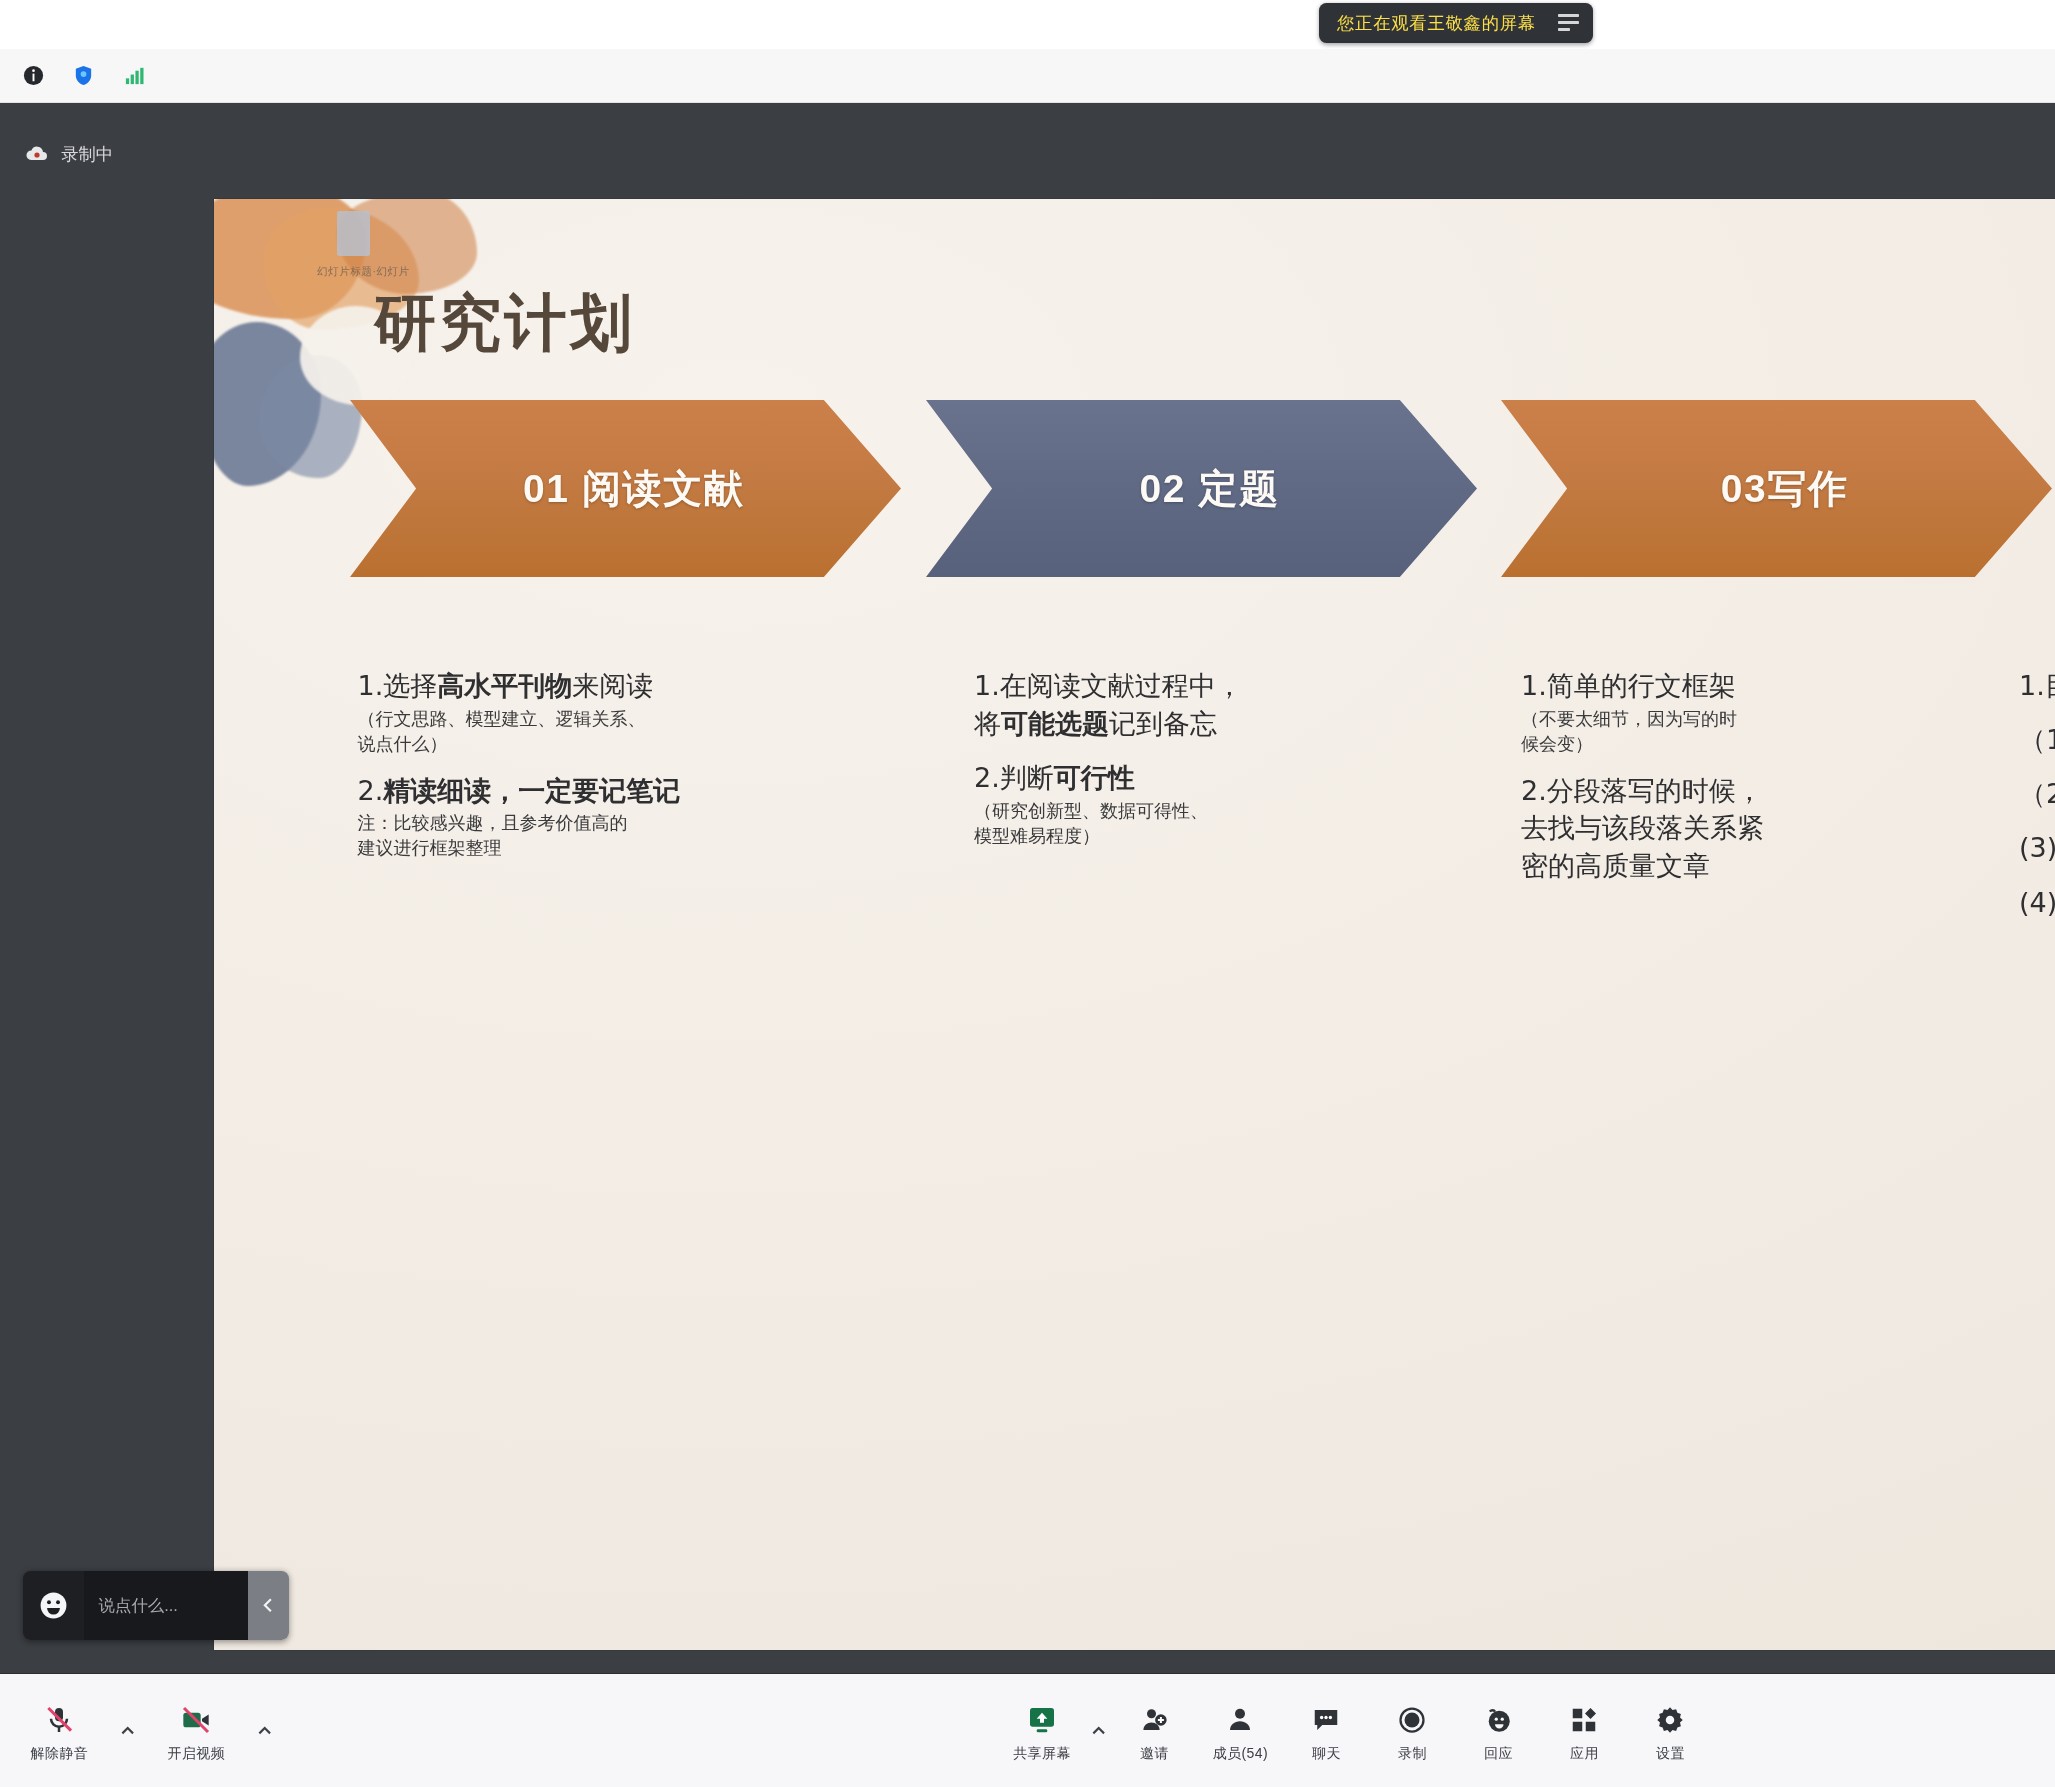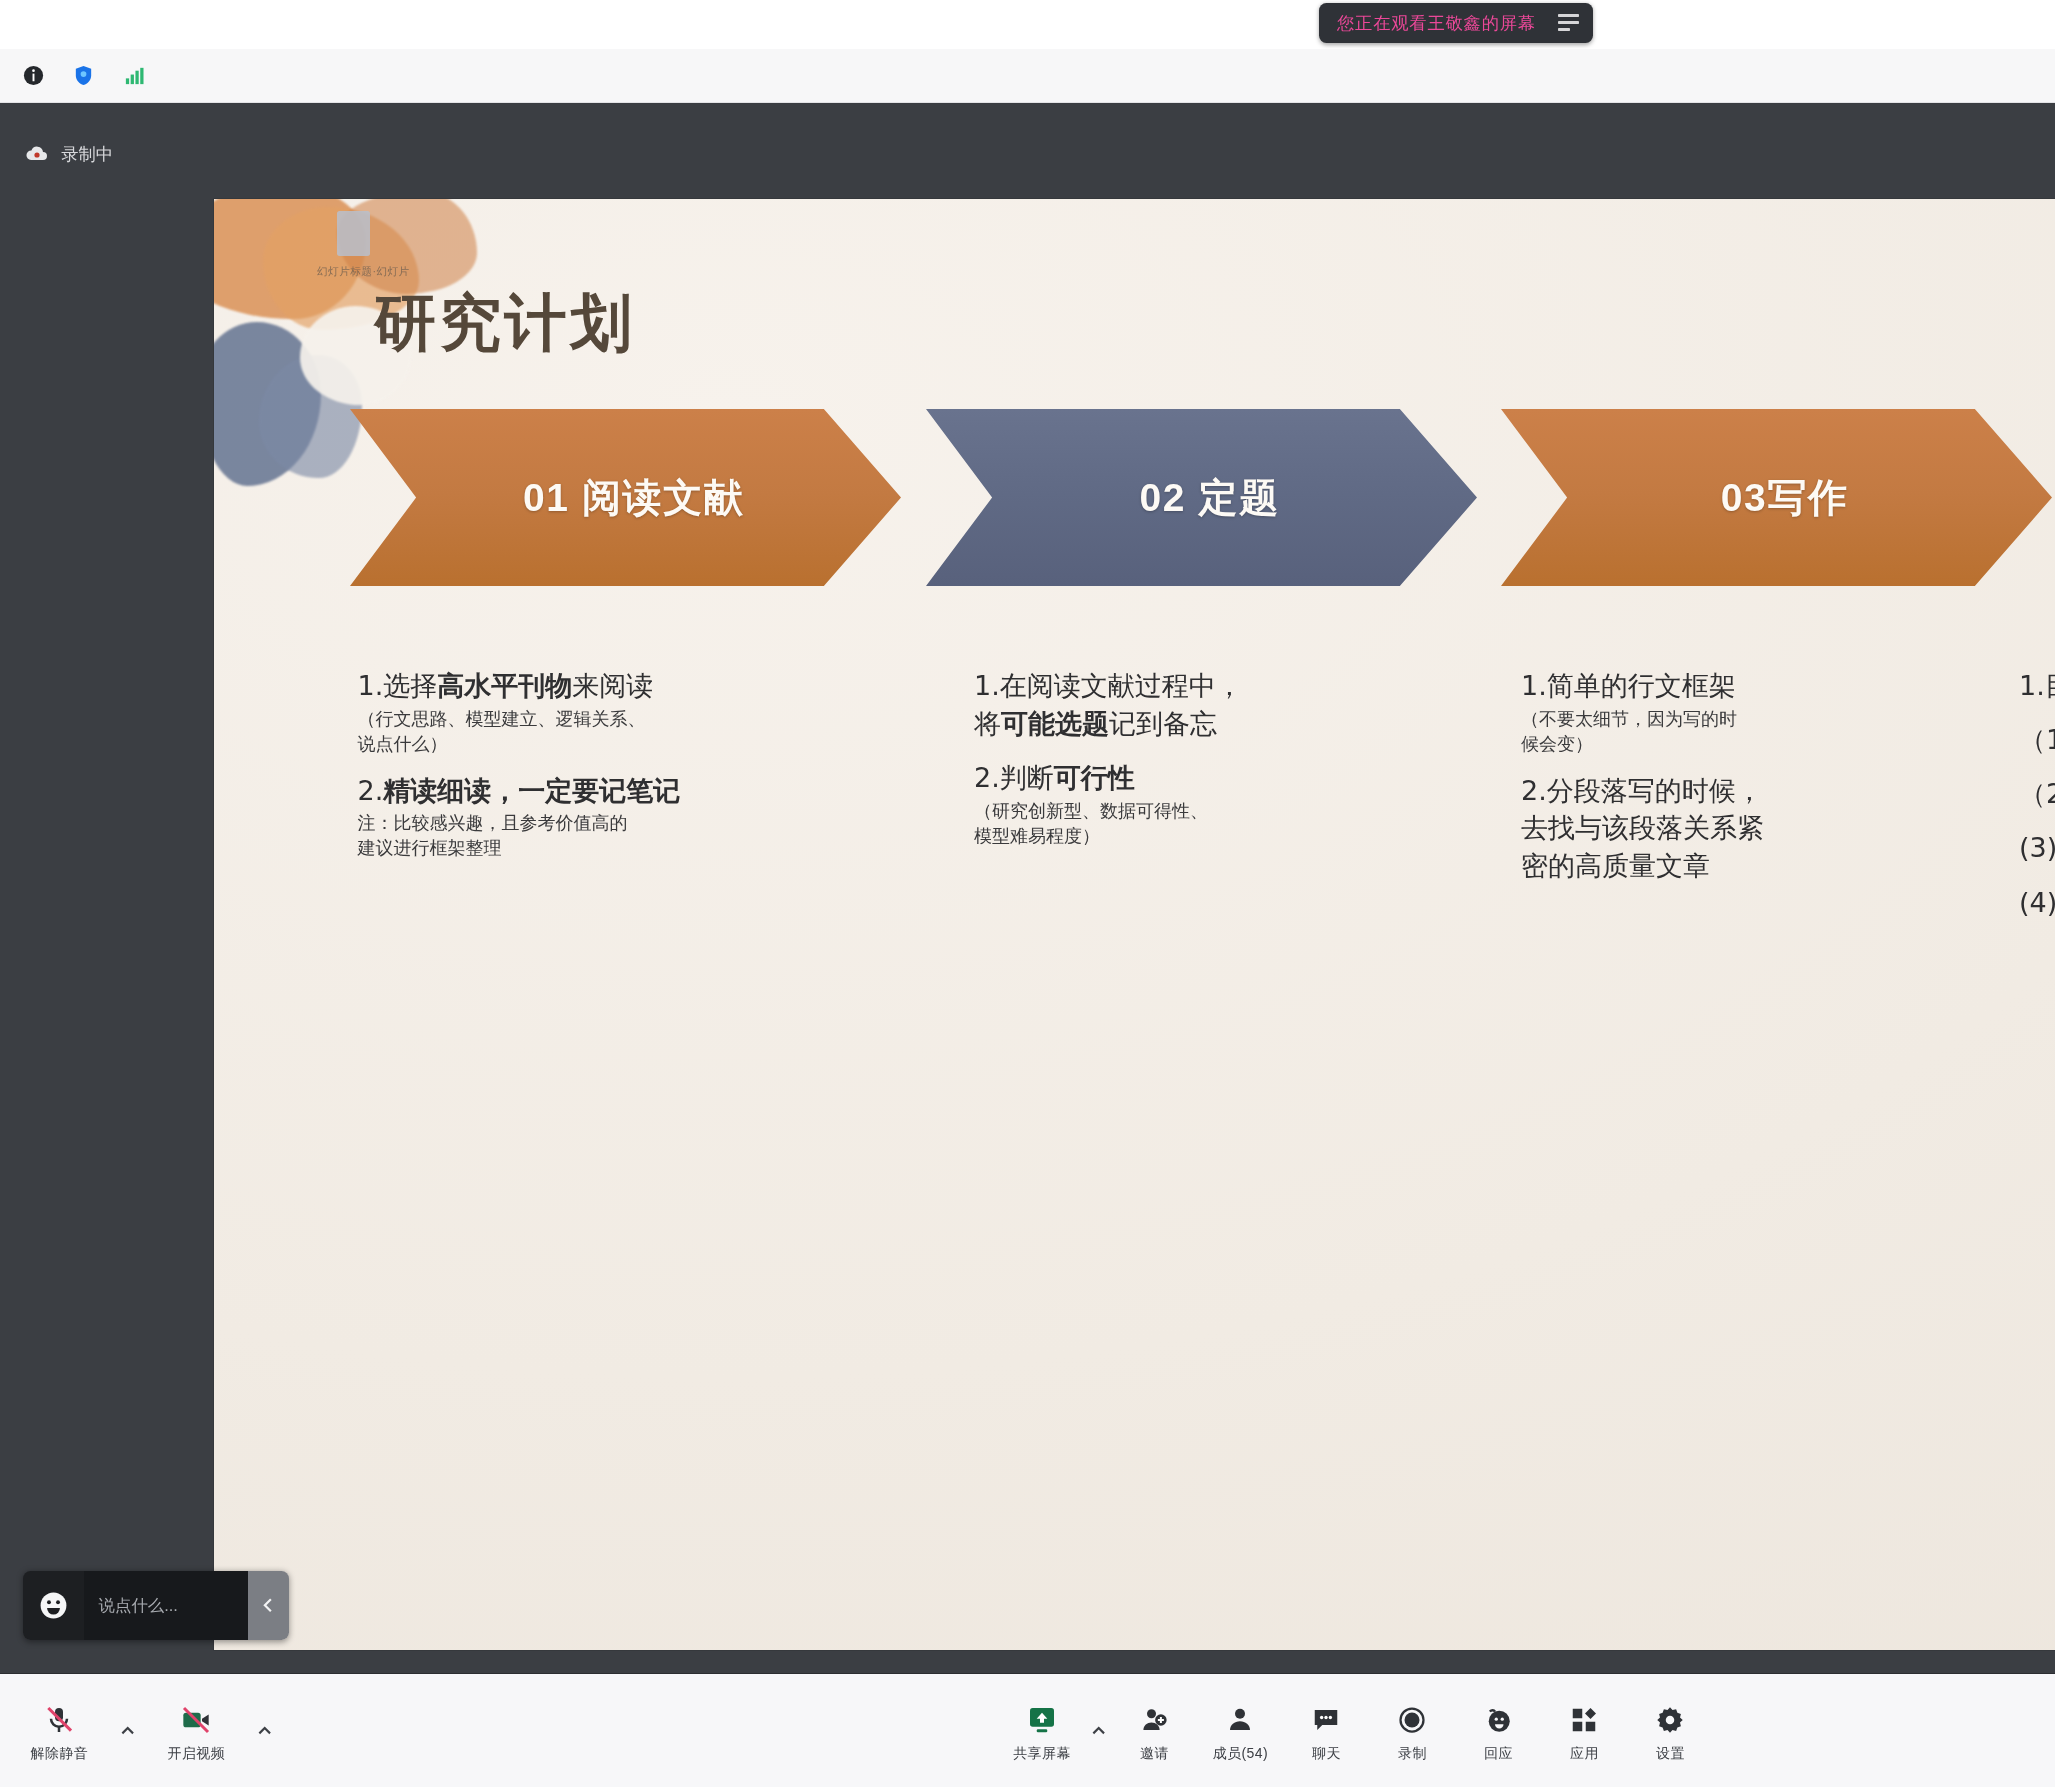--- a/index.html
+++ b/index.html
@@ -11,21 +11,21 @@
   }
 
   
   .titlebar {
     position: absolute; left: 0; top: 0; width: 2997px; height: 49px;
     background: #ffffff; display: flex; align-items: center;
   }
   .sharing-pill {
     position: absolute; left: 1319px; top: 2.5px;
     height: 40px; padding: 0 14px 0 18px;
-    background: #2f3237; color: #ec4899;
+    background: #2f3237; color: #fde047;
     border-radius: 7.4px;
     display: flex; align-items: center; gap: 22px;
     font-size: 17.3px; letter-spacing: 0.8px;
     box-shadow: 0 1.2px 4.1px rgba(0,0,0,.35);
   }
   .menu-lines { display: flex; flex-direction: column; gap: 3.7px; width: 20.6px; }
   .menu-lines i { display:block; height: 3.3px; background: #d6d6d8; border-radius: 0.8px; }
   .menu-lines i:nth-child(1){ width: 20.6px; }
   .menu-lines i:nth-child(2){ width: 20.6px; }
   .menu-lines i:nth-child(3){ width: 12.3px; }
@@ -84,21 +84,21 @@
   .slide-title {
     position:absolute; left: 160px; top: 82px;
     font-size: 62px; font-weight: 700; color: #55483a;
     letter-spacing: 3.3px;
     font-family: "DejaVu Sans", "Liberation Sans", sans-serif;
   }
 
   
   .chevrons { position:absolute; left: 136px; top: 201px; width: 2323px; height: 177px; }
   .chev {
-    position:absolute; top: 9px; height: 177px;
+    position:absolute; top: 0; height: 177px;
     display:flex; align-items:center; justify-content:center;
     color:#fdfaf5; font-size: 39px; font-weight: 600; letter-spacing: 1.6px;
     clip-path: polygon(0 0, 86% 0, 100% 50%, 86% 100%, 0 100%, 12% 50%);
     text-shadow: 0 1.2px 2.9px rgba(0,0,0,.25);
   }
   .chev-orange { background: linear-gradient(180deg,#cc8049 0%, #c37a42 48%, #b9702f 100%); }
   .chev-blue   { background: linear-gradient(180deg,#69738e 0%, #606a85 48%, #58617c 100%); }
   .chev1 { left: 0;      width: 551px; }
   .chev2 { left: 576px; width: 551px; }
   .chev3 { left: 1151px; width: 551px; }

